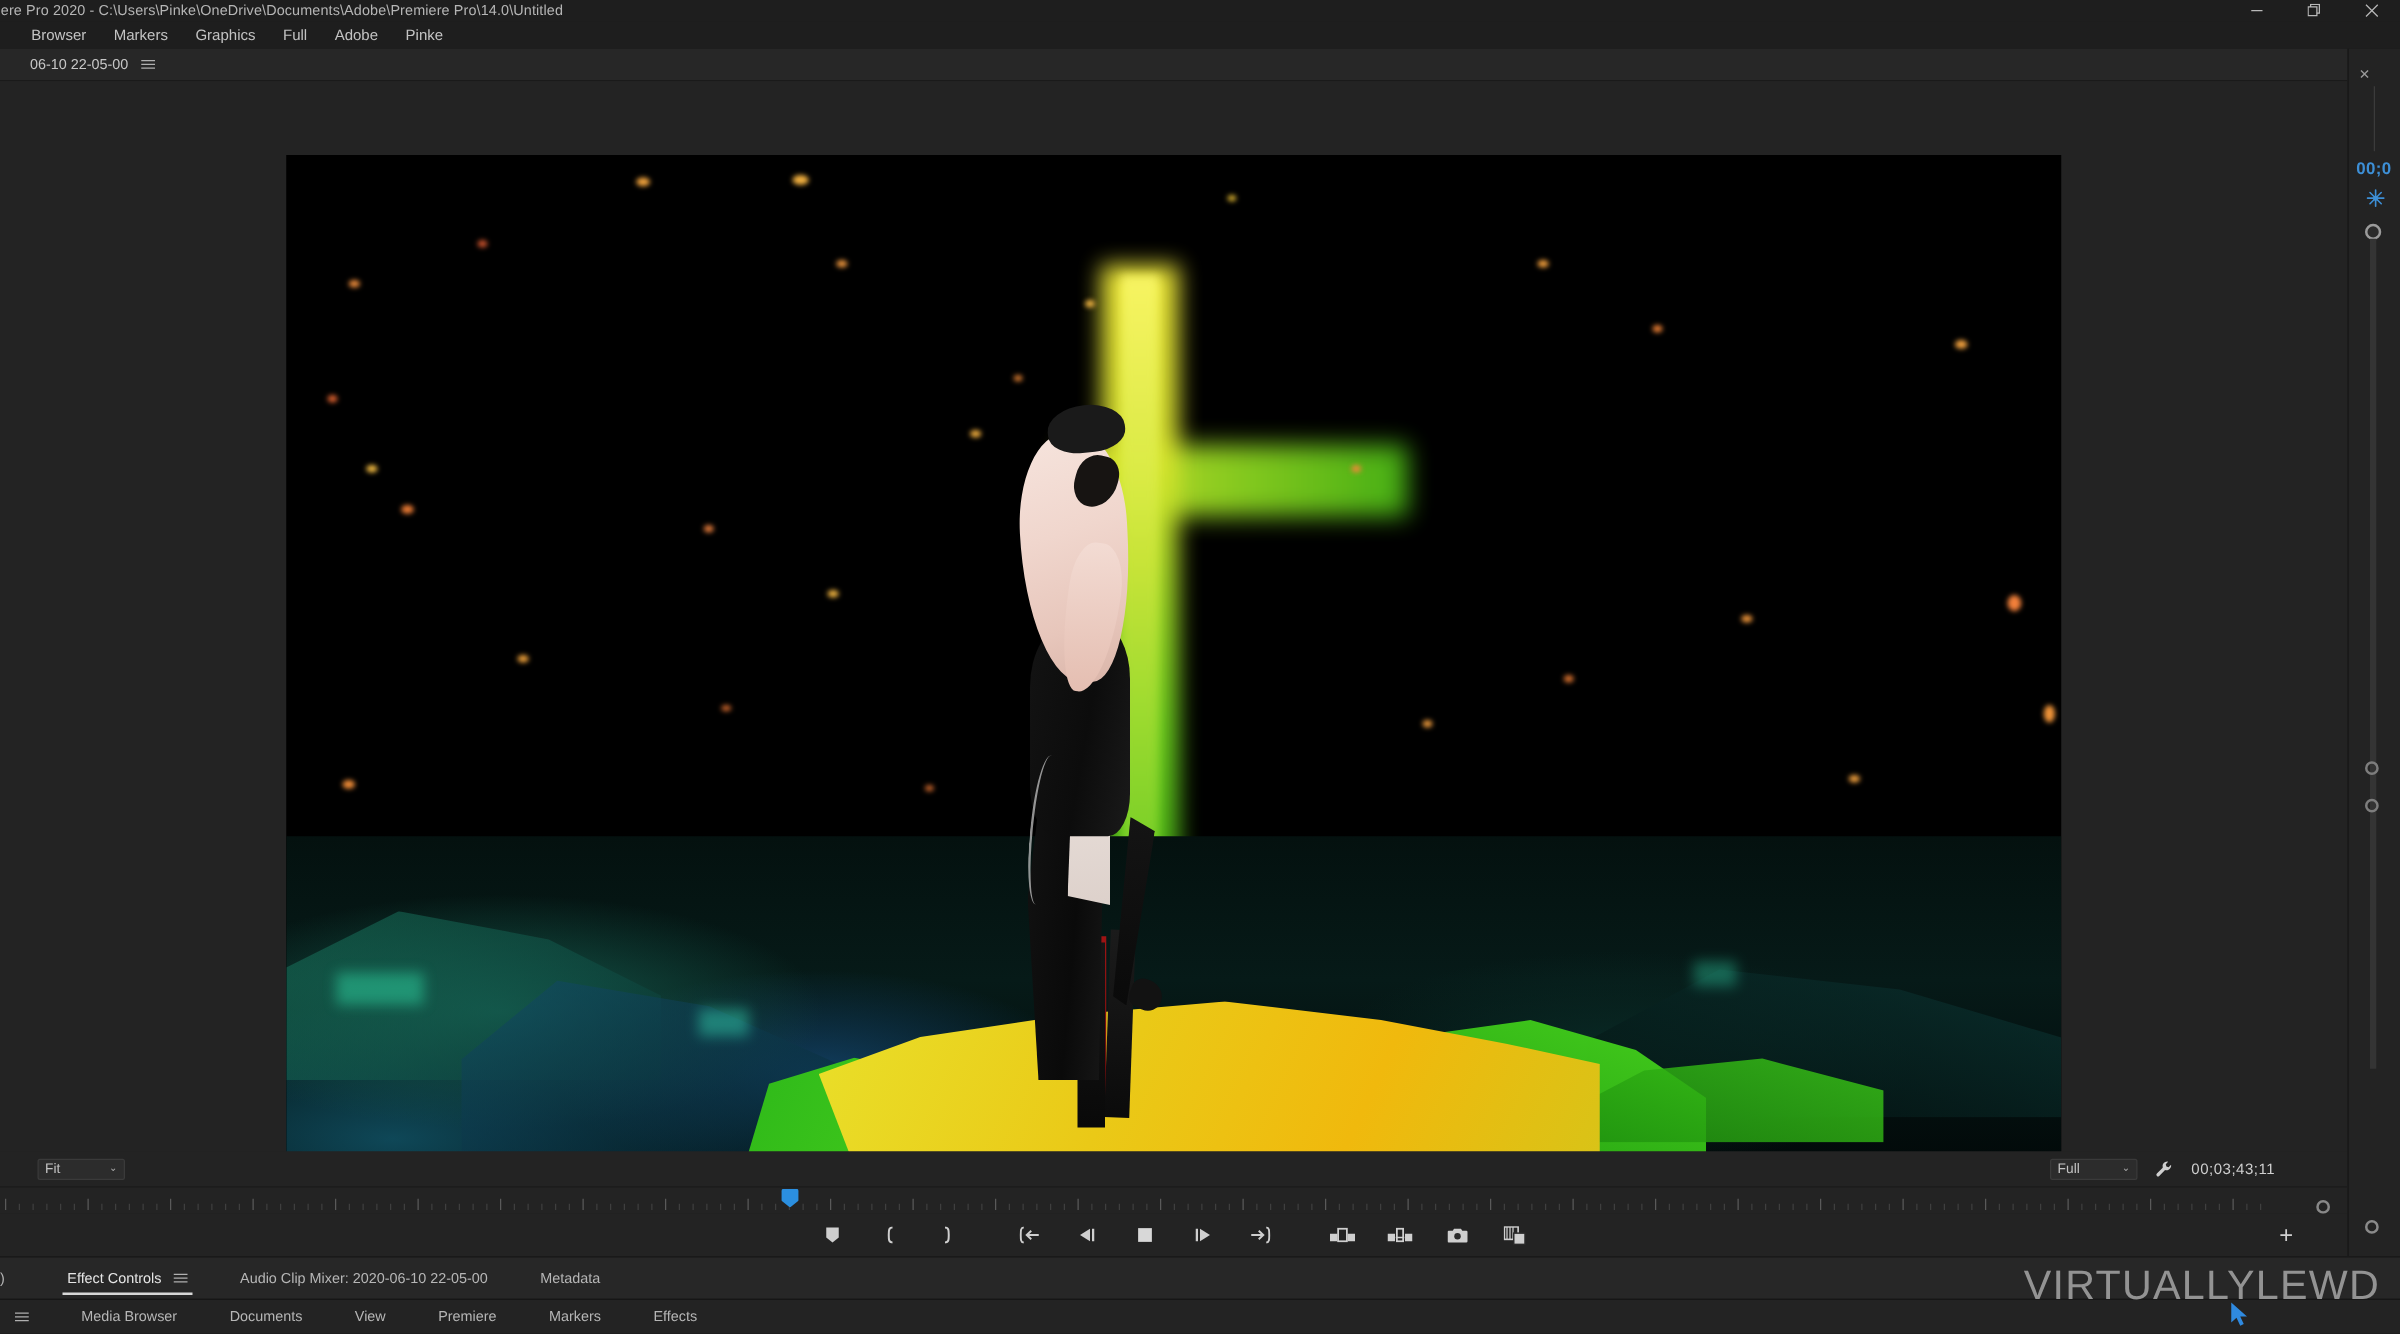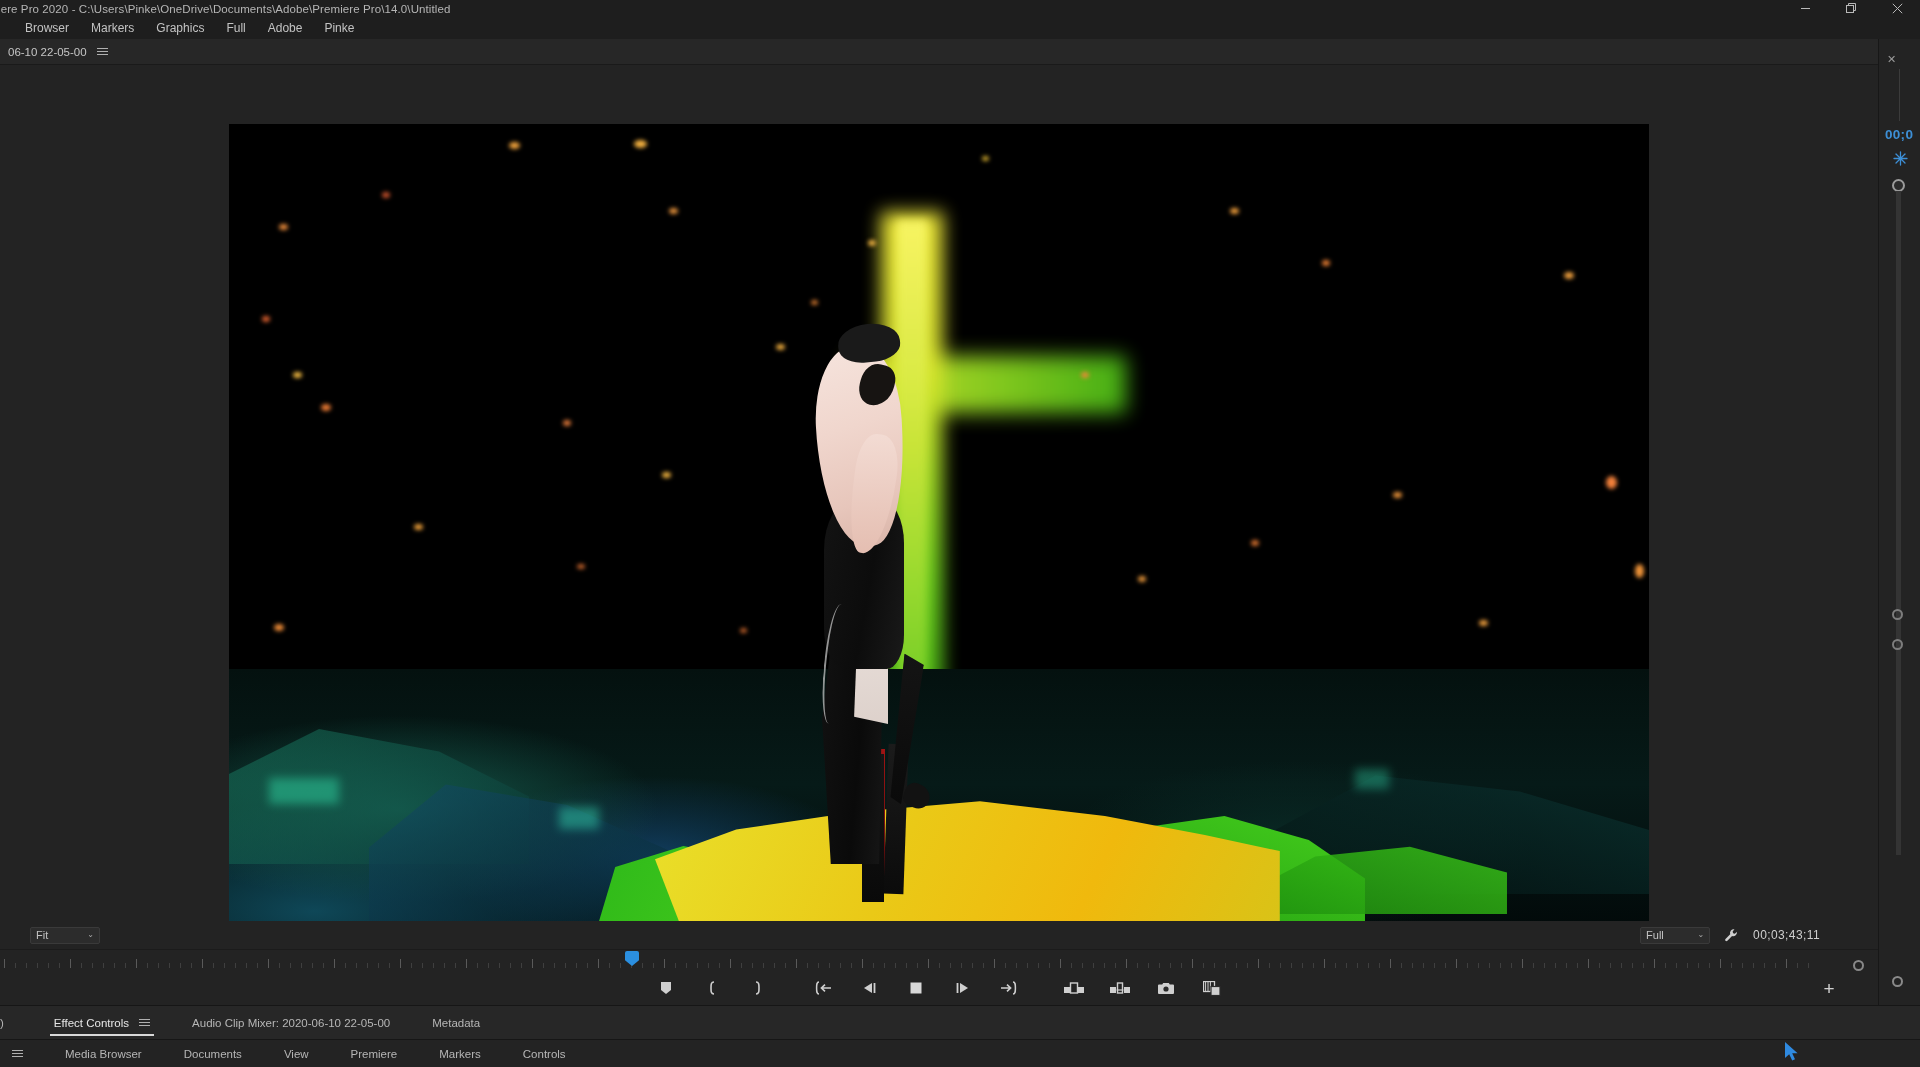--- a/index.html
+++ b/index.html
@@ -40,21 +40,21 @@
   
   .monitor-panel {
     position: absolute; left: 0; top: 39px; width: 1878px; height: 966px;
     background: #232323;
   }
   .panel-tabbar {
     position: relative; height: 26px; background: #272727;
     display: flex; align-items: center; border-bottom: 1px solid #1a1a1a;
   }
   .panel-tab {
-    display: flex; align-items: center; height: 26px; padding: 0 8px;
+    display: flex; align-items: center; height: 26px; padding: 0 24px;
     font-size: 11.5px; color: #c6c6c6; white-space: nowrap;
   }
   .hamburger { display: inline-flex; flex-direction: column; gap: 2px; margin-left: 10px; }
   .hamburger i { display: block; width: 11px; height: 1px; background: #b0b0b0; }
 
   .monitor-body {
     position: relative; width: 100%; height: 856px;
     background: #232323; display: flex; align-items: flex-start; justify-content: center;
   }
 
@@ -757,21 +757,22 @@
           <i></i>
           <i></i>
           <i></i>
         </span>
     </div>
     <div class="btab" style="margin-left:22px;">Media Browser</div>
     <div class="btab" style="margin-left:22px;">Documents</div>
     <div class="btab" style="margin-left:22px;">View</div>
     <div class="btab" style="margin-left:22px;">Premiere</div>
     <div class="btab" style="margin-left:22px;">Markers</div>
-    <div class="btab" style="margin-left:22px;">Controls</div>
+    <div class="btab" style="margin-left:22px;">Effects</div>
   </div>
 
+  <div class="watermark">VIRTUALLYLEWD</div>
 
   <svg class="cursor-arrow" width="18" height="24" viewBox="0 0 18 24" style="width:18px;height:24px;">
     <path d="M1 1 L1 17 L5.2 13.2 L8.2 19.6 L11 18.2 L8.2 12.2 L13.6 12.2 Z" fill="#2f8ae0"></path>
   </svg>
 
 </div>
 
 </body></html>

